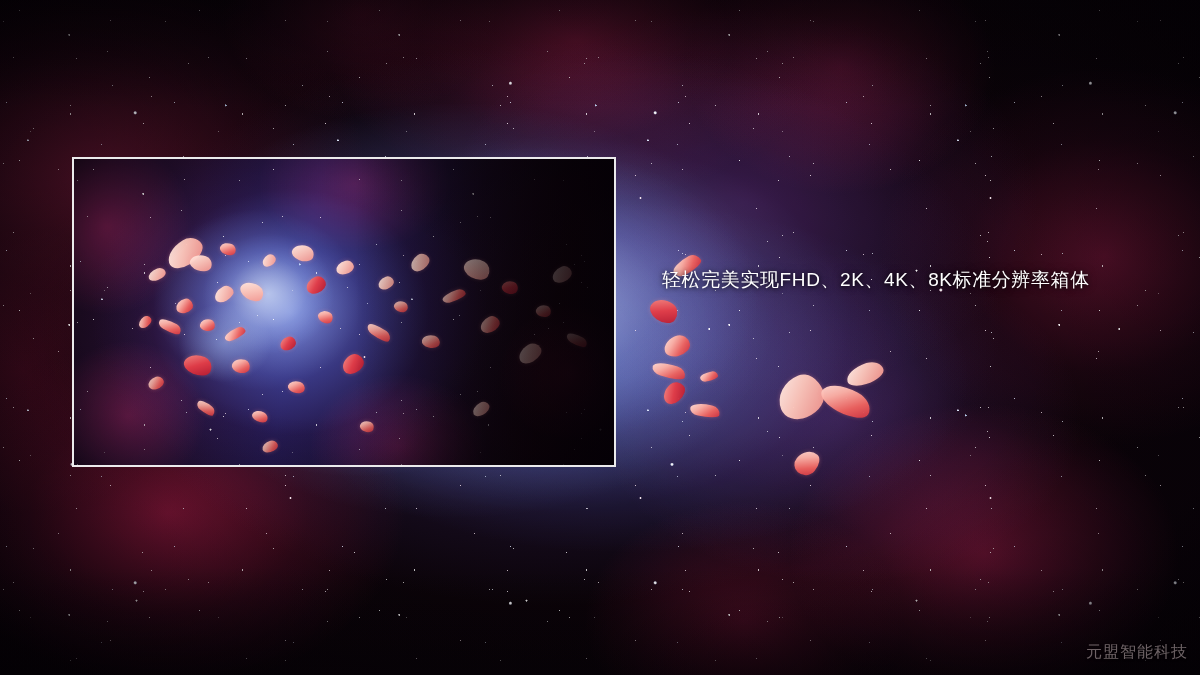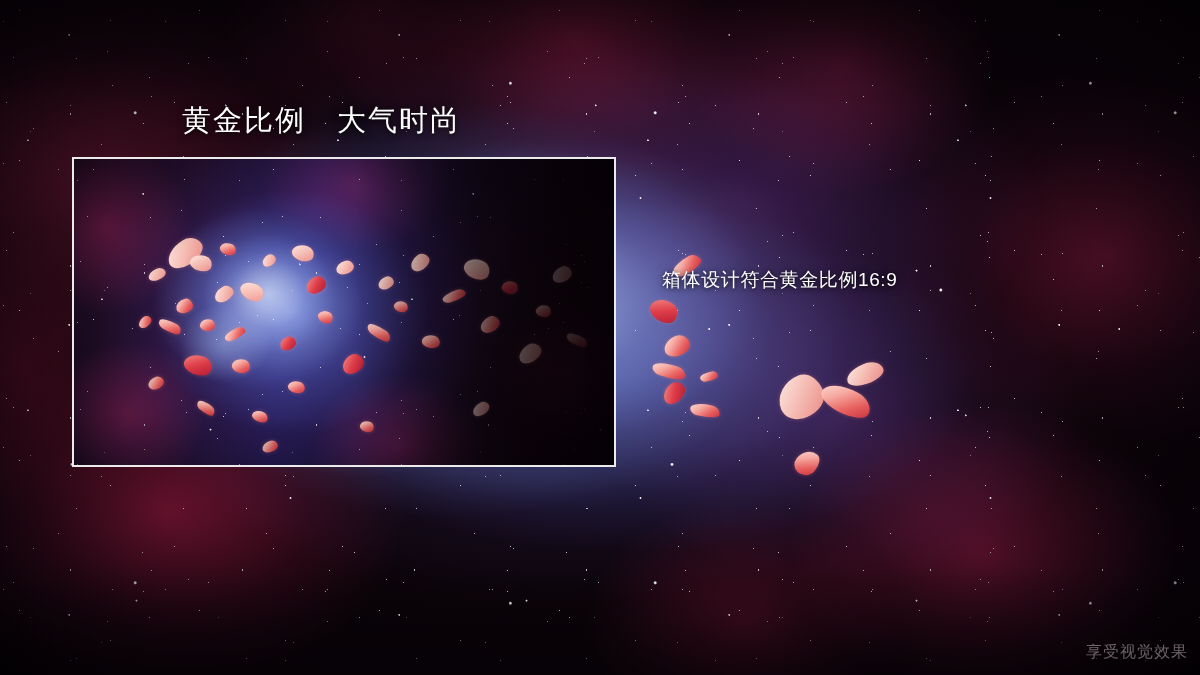--- a/index.html
+++ b/index.html
@@ -349,21 +349,20 @@
       <div class="petal long" style="left:492px; top:176px; width:22px; height:10px; transform:rotate(30deg);"></div>
       <div class="petal" style="left:188px; top:282px; width:16px; height:11px; transform:rotate(-16deg);"></div>
       <div class="petal" style="left:286px; top:262px; width:14px; height:11px; transform:rotate(22deg);"></div>
       <div class="petal pale" style="left:398px; top:244px; width:18px; height:12px; transform:rotate(-28deg);"></div>
 
       <div class="fr-dark-right"></div>
       <div class="fr-vignette"></div>
     </div>
   </div>
 
-  <div id="title-text">黄金比例　大气时尚</div>
 
   <div id="body-copy">
-    <div class="body-line">箱体设计符合黄金比例16:9</div>
+    <div class="body-line">轻松完美实现FHD、2K、4K、8K标准分辨率箱体</div>
   </div>
 
-  <div id="watermark">享受视觉效果</div>
+  <div id="watermark">元盟智能科技</div>
 
 </div>
 
 </body></html>

